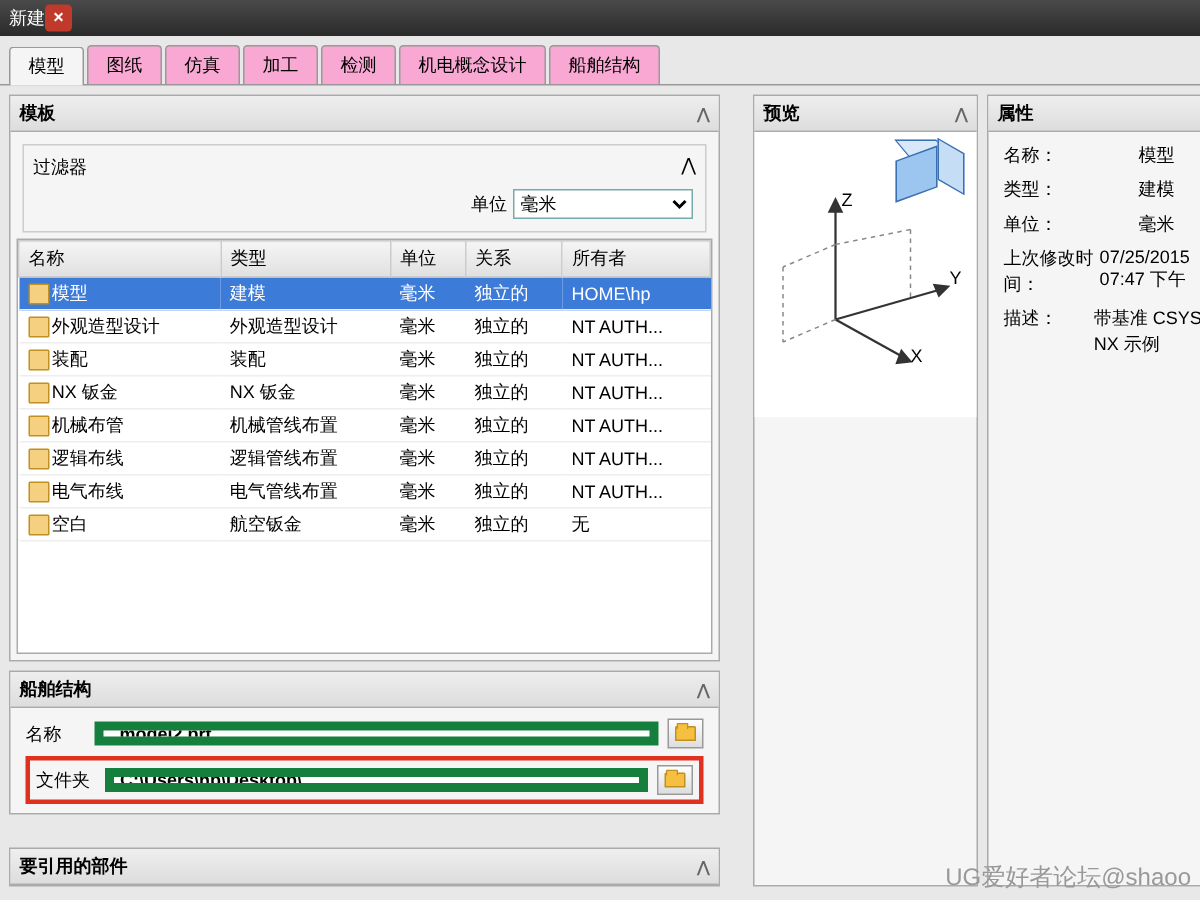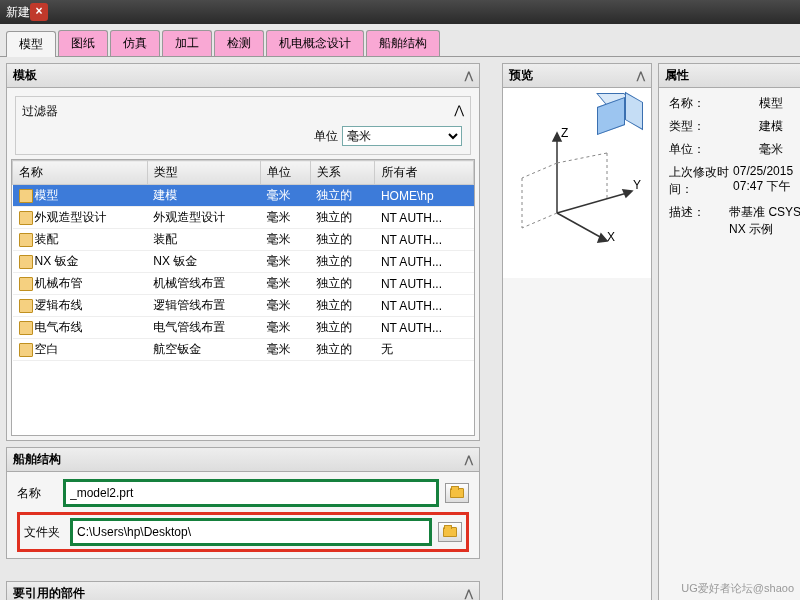--- a/index.html
+++ b/index.html
@@ -32,26 +32,26 @@
 .cube3d .f1{position:absolute;width:28px;height:28px;background:#9cc5f0;border:1px solid #3a6fb0;transform:skewY(-20deg);}
 .cube3d .f2{position:absolute;width:18px;height:28px;background:#c5ddf5;border:1px solid #3a6fb0;left:28px;transform:skewY(30deg);top:-5px;}
 .cube3d .f3{position:absolute;width:28px;height:14px;background:#d8e8f8;border:1px solid #3a6fb0;top:-9px;left:5px;transform:skewX(40deg);}
 .axes { position: relative; width: 140px; height: 120px; }
 .axes svg { width: 100%; height: 100%; }
 .props .prow { display: flex; padding: 3px 6px; }
 .props .plab { width: 90px; }
 .newfile { margin-top: 6px; }
 .frow2 { display: flex; align-items: center; gap: 6px; padding: 3px 6px; }
 .frow2 label { width: 40px; }
-.frow2 input { flex: 1; border: 3px solid #15803d; height: 28px; padding: 0 4px; background: #fff; }
+.frow2 input { flex: 1; border: 6px solid #15803d; height: 16px; padding: 0 4px; background: #fff; font-weight: bold; }
 .folder-btn { width: 24px; height: 20px; background: linear-gradient(#fefefe,#ddd); border: 1px solid #999; display: flex; align-items: center; justify-content: center; cursor: pointer; }
 .folder-ico { width: 14px; height: 10px; background: #f5c040; border: 1px solid #c09020; border-radius: 1px 1px 0 0; position: relative; }
 .folder-ico::before { content:""; position:absolute; top:-3px; left:0; width:6px; height:3px; background:#f5c040; border:1px solid #c09020; border-bottom:none; border-radius:1px 1px 0 0;}
 .redbox { border: 3px solid #e03020; padding: 2px; margin: 2px 6px; }
-.watermark { position: absolute; right: 6px; bottom: 4px; color: #999; font-size: 11px; }
+.watermark { position: absolute; right: 6px; bottom: 4px; color: #999; font-size: 16px; }
 </style>
 </head>
 <body>
 
 <div class="titlebar">
   <span>新建</span>
   <span class="close">×</span>
 </div>
 
 <div class="tabs" id="tabbar">

